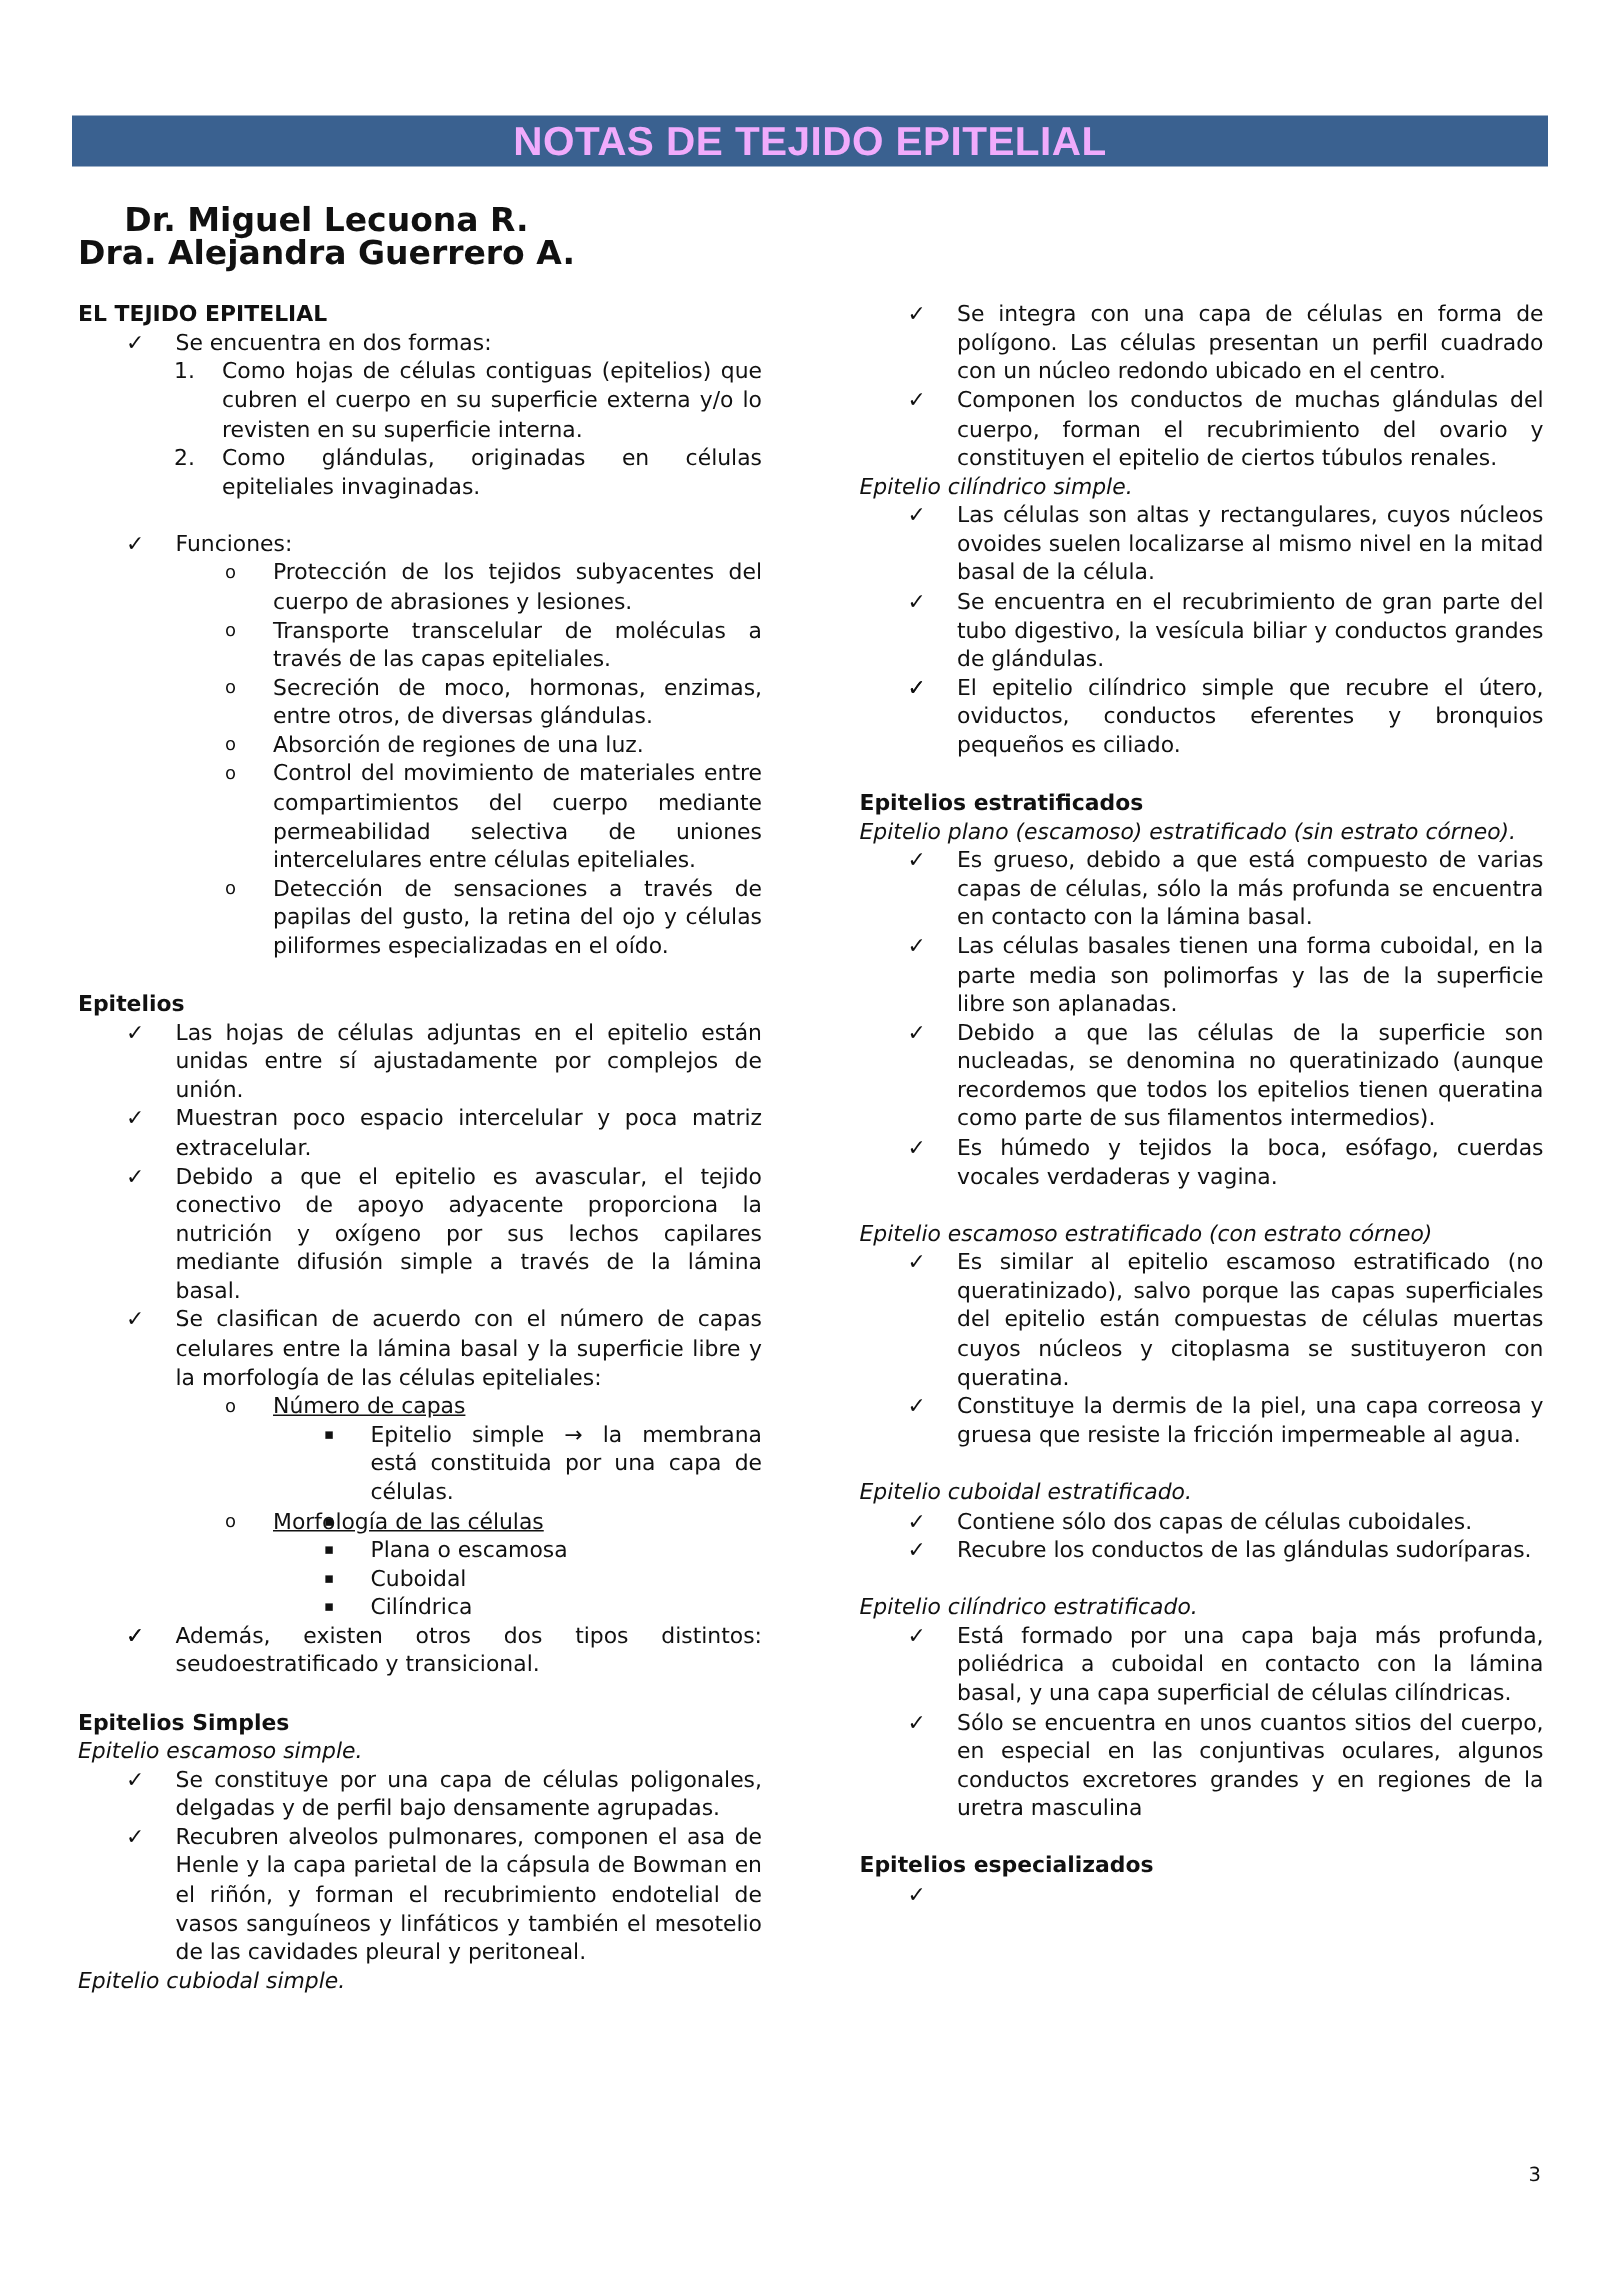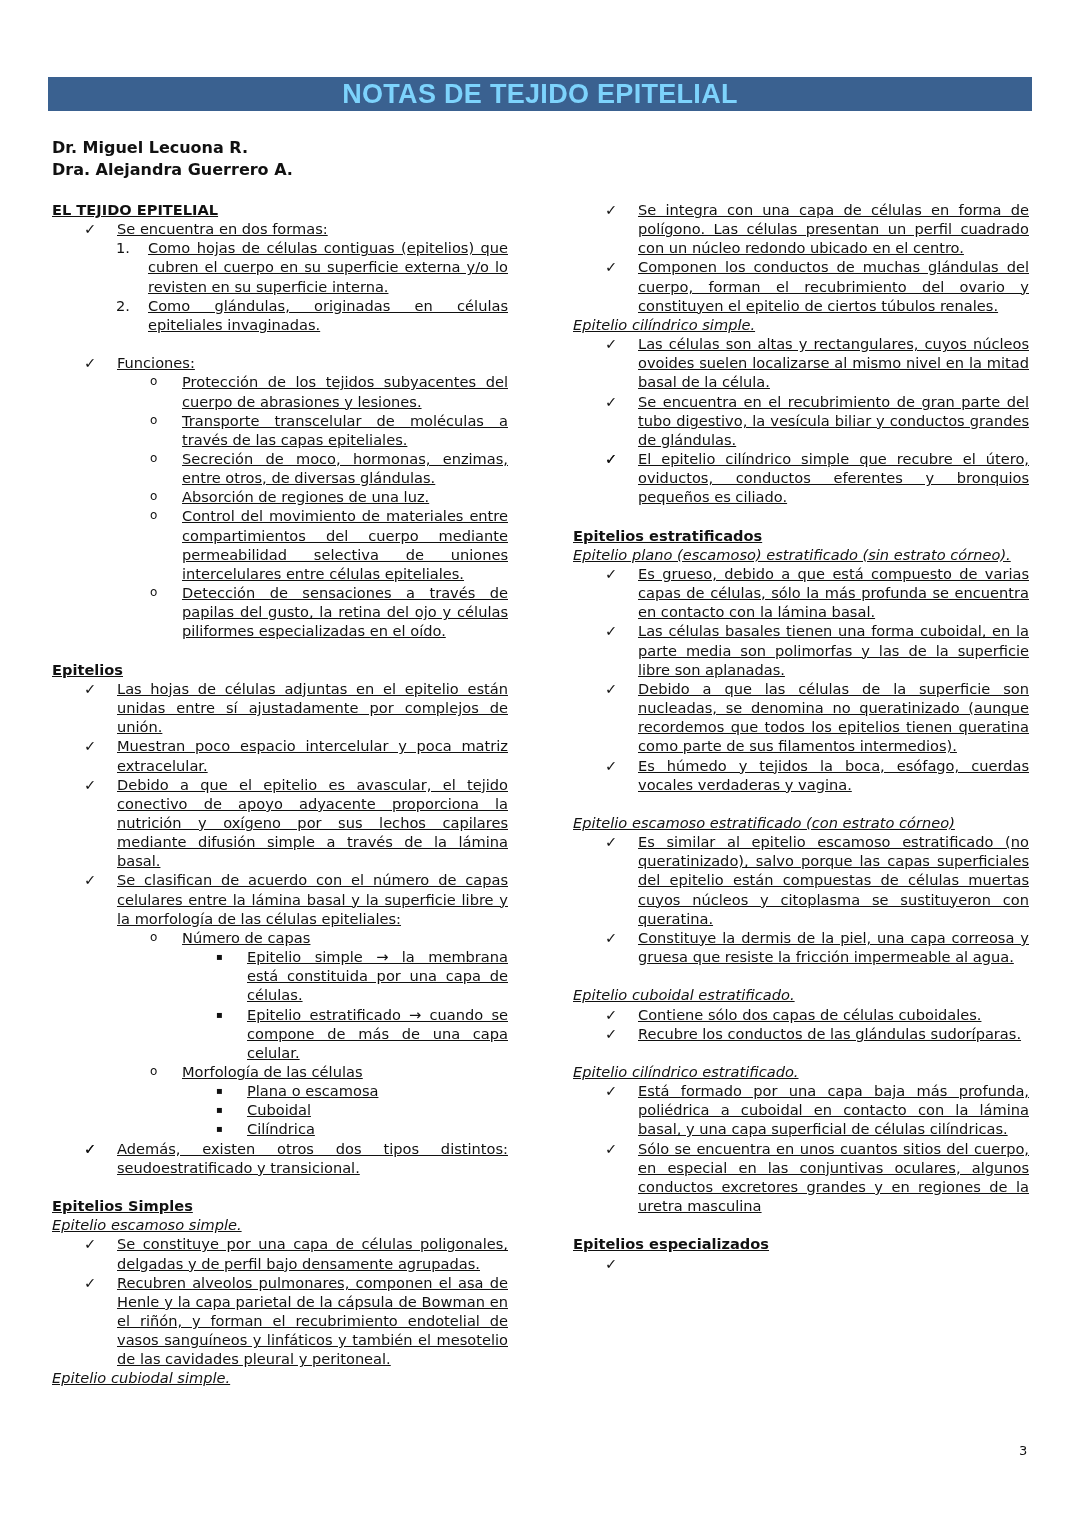--- a/index.html
+++ b/index.html
@@ -2,26 +2,26 @@
 <html><head>
 <meta charset="utf-8">
 <style>
   html, body { margin: 0; padding: 0; background: #ffffff; }
   body {
     width: 1080px; height: 1527px; position: relative; overflow: hidden;
     font-family: "DejaVu Sans", sans-serif; color: #111; font-size: 14.6px;
   }
   .banner {
     position: absolute; left: 48px; top: 77px; width: 984px; height: 34px;
-    background: #3a6190; color: #7dd3fc; text-align: center;
+    background: #3a6190; color: #f0abfc; text-align: center;
     font-family: "Liberation Sans", sans-serif; font-weight: bold; font-size: 27px;
     line-height: 34px; letter-spacing: 0.3px;
   }
-  .authors { position: absolute; left: 52px; top: 137px; font-weight: bold; font-size: 16px; line-height: 21.5px; }
-  .col { position: absolute; top: 200px; width: 456px; line-height: 19.15px; text-decoration: underline; }
+  .authors { position: absolute; left: 52px; top: 137px; font-weight: bold; font-size: 22px; line-height: 21.5px; text-align: center; }
+  .col { position: absolute; top: 200px; width: 456px; line-height: 19.15px; }
   .col.left { left: 52px; }
   .col.right { left: 573px; }
   .h-bold { font-weight: bold; font-size: 14.6px; }
   .h-ital { font-style: italic; }
   .gap { height: 19.15px; }
   .item { position: relative; text-align: justify; }
   .lvl1 { padding-left: 65px; }
   .lvl2 { padding-left: 96px; }
   .lvl3 { padding-left: 130px; }
   .lvl4 { padding-left: 195px; }
@@ -58,21 +58,21 @@
   <div class="item lvl3"><span class="marker">o</span><span>Detección de sensaciones a través de papilas del gusto, la retina del ojo y células piliformes especializadas en el oído.</span></div>
   <div class="gap"></div>
 
   <div class="h-bold">Epitelios</div>
   <div class="item lvl1"><span class="marker">✓</span><span>Las hojas de células adjuntas en el epitelio están unidas entre sí ajustadamente por complejos de unión.</span></div>
   <div class="item lvl1"><span class="marker">✓</span><span>Muestran poco espacio intercelular y poca matriz extracelular.</span></div>
   <div class="item lvl1"><span class="marker">✓</span><span>Debido a que el epitelio es avascular, el tejido conectivo de apoyo adyacente proporciona la nutrición y oxígeno por sus lechos capilares mediante difusión simple a través de la lámina basal.</span></div>
   <div class="item lvl1"><span class="marker">✓</span><span>Se clasifican de acuerdo con el número de capas celulares entre la lámina basal y la superficie libre y la morfología de las células epiteliales:</span></div>
   <div class="item lvl3"><span class="marker">o</span><span class="u">Número de capas</span></div>
   <div class="item lvl4"><span class="marker">▪</span><span>Epitelio simple → la membrana está constituida por una capa de células.</span></div>
-  <div class="item lvl4"><span class="marker">▪</span><span>Epitelio estratificado → cuando se compone de más de una capa celular.</span></div>
+  <div class="item lvl4"><span class="marker">▪</span></div>
   <div class="item lvl3"><span class="marker">o</span><span class="u">Morfología de las células</span></div>
   <div class="item lvl4"><span class="marker">▪</span><span>Plana o escamosa</span></div>
   <div class="item lvl4"><span class="marker">▪</span><span>Cuboidal</span></div>
   <div class="item lvl4"><span class="marker">▪</span><span>Cilíndrica</span></div>
   <div class="item lvl1"><span class="marker">✓</span></div>
   <div class="item lvl1"><span class="marker">✓</span><span>Además, existen otros dos tipos distintos: seudoestratificado y transicional.</span></div>
   <div class="gap"></div>
 
   <div class="h-bold">Epitelios Simples</div>
   <div class="h-ital">Epitelio escamoso simple.</div>

